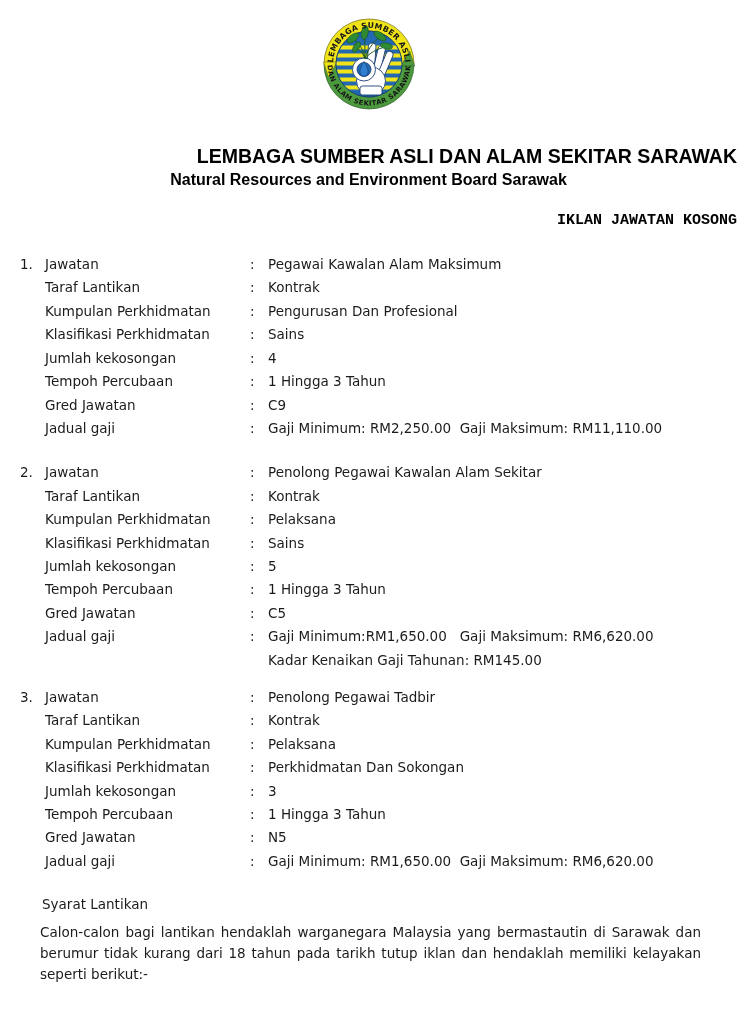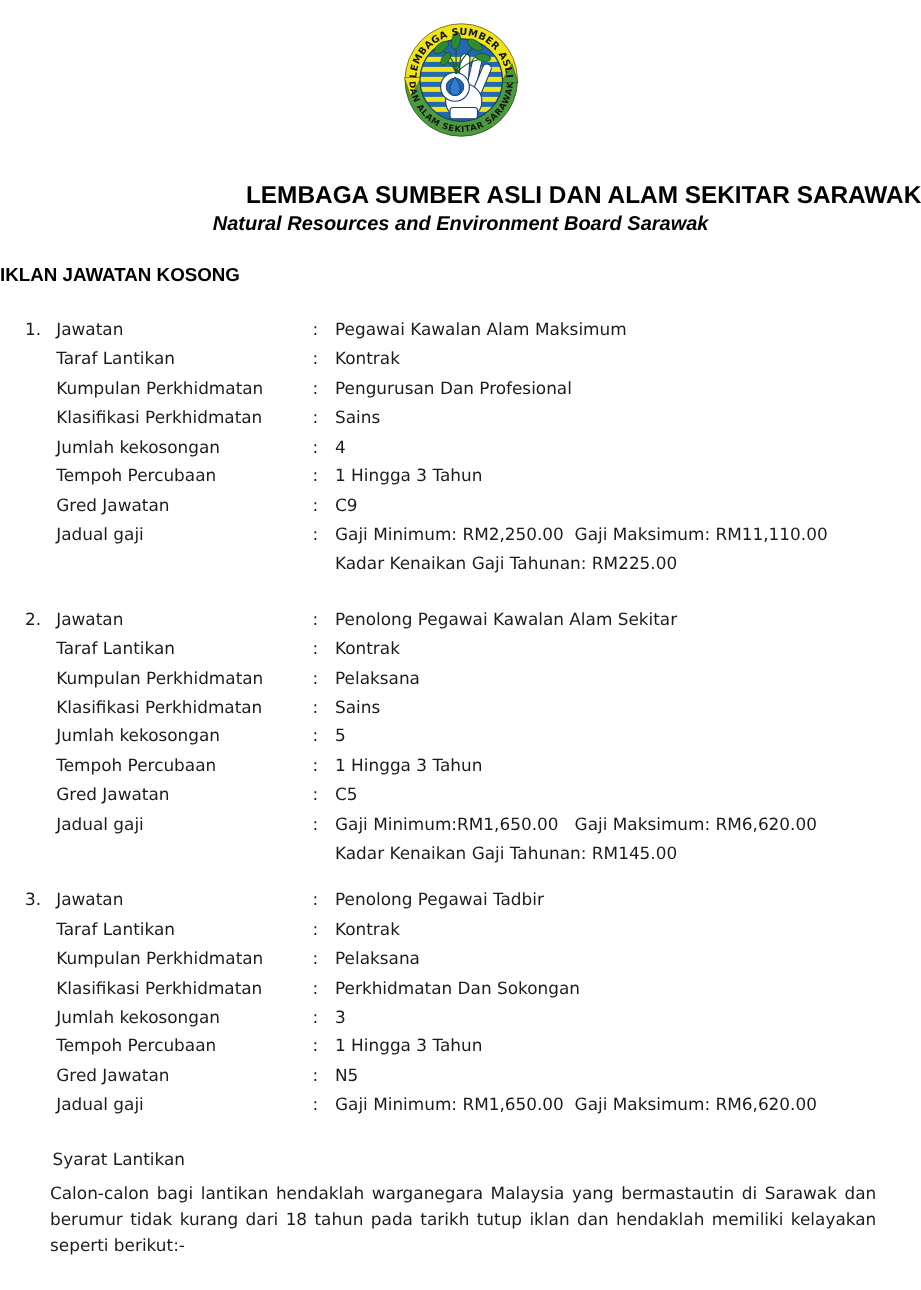--- a/index.html
+++ b/index.html
@@ -4,23 +4,23 @@
 <style>
   html,body{margin:0;padding:0;background:#ffffff;}
   .page{
     position:relative;width:737px;height:1032px;background:#ffffff;
     color:#1b1b1b;font-family:"DejaVu Sans",sans-serif;overflow:hidden;
   }
   .logo-wrap{width:100px;height:106px;margin:9px auto 0;}
   .title-my{margin:30px 0 0;text-align:right;font-family:"Liberation Sans",sans-serif;
     font-weight:bold;font-size:19.5px;line-height:1.15;color:#000;}
   .title-en{margin:4px 0 0;text-align:center;font-family:"Liberation Sans",sans-serif;
-    font-weight:bold;font-size:16px;line-height:1.15;color:#000;font-style:italic;}
-  .advert-heading{margin:22px 0 0;text-align:left;font-family:Liberation Sans, sans-serif;
-    font-weight:bold;font-size:15px;line-height:1.15;color:#000;}
+    font-weight:bold;font-size:16px;line-height:1.15;color:#000;}
+  .advert-heading{margin:22px 0 0;text-align:right;font-family:Liberation Mono, monospace;
+    font-weight:bold;font-size:15px;line-height:1.15;color:#000;padding-left:31px;}
   .jobs{margin-top:24px;}
   .job + .job{margin-top:21px;}
   .job:nth-child(3){margin-top:14px;}
   .row{
     display:grid;grid-template-columns:25px 205px 18px 1fr;
     padding-left:20px;font-size:13.5px;line-height:23.4px;
   }
   .row .value{white-space:pre-wrap;}
   .requirements{margin-top:20px;}
   .req-heading{margin-left:42px;font-size:13.5px;line-height:23.4px;}
@@ -142,21 +142,20 @@
         <div class="row">
           <span class="num"></span>
           <span class="label">Jadual gaji</span>
           <span class="colon">:</span>
           <span class="value">Gaji Minimum: RM2,250.00  Gaji Maksimum: RM11,110.00</span>
         </div>
         <div class="row">
           <span class="num"></span>
           <span class="label"></span>
           <span class="colon"></span>
-          <span class="value">Kadar Kenaikan Gaji Tahunan: RM225.00</span>
         </div>
       </div>
       <div class="job">
         <div class="row">
           <span class="num">2.</span>
           <span class="label">Jawatan</span>
           <span class="colon">:</span>
           <span class="value">Penolong Pegawai Kawalan Alam Sekitar</span>
         </div>
         <div class="row">

